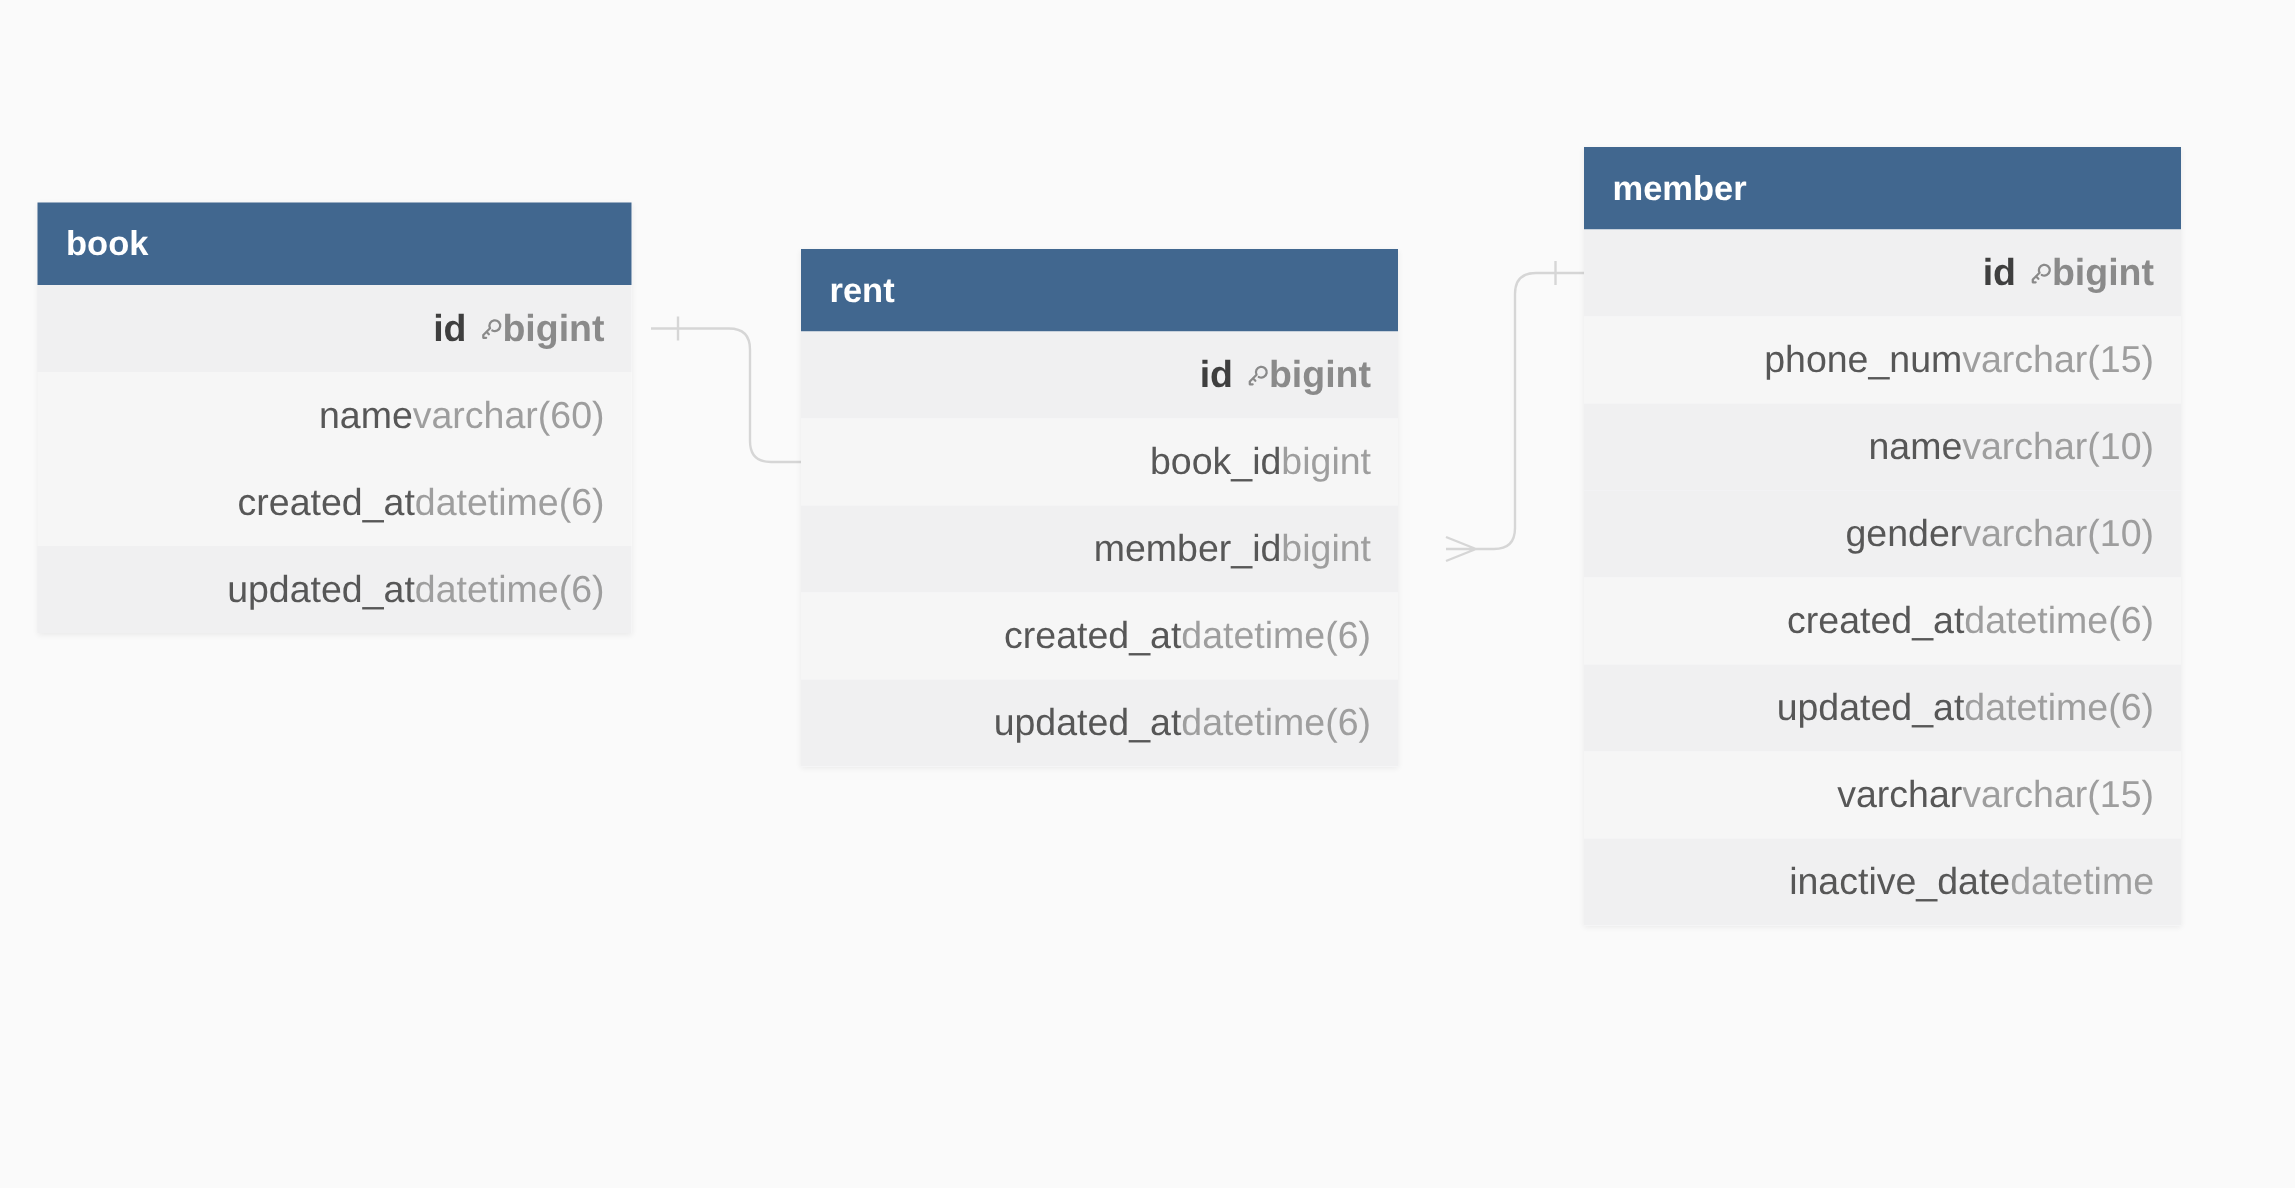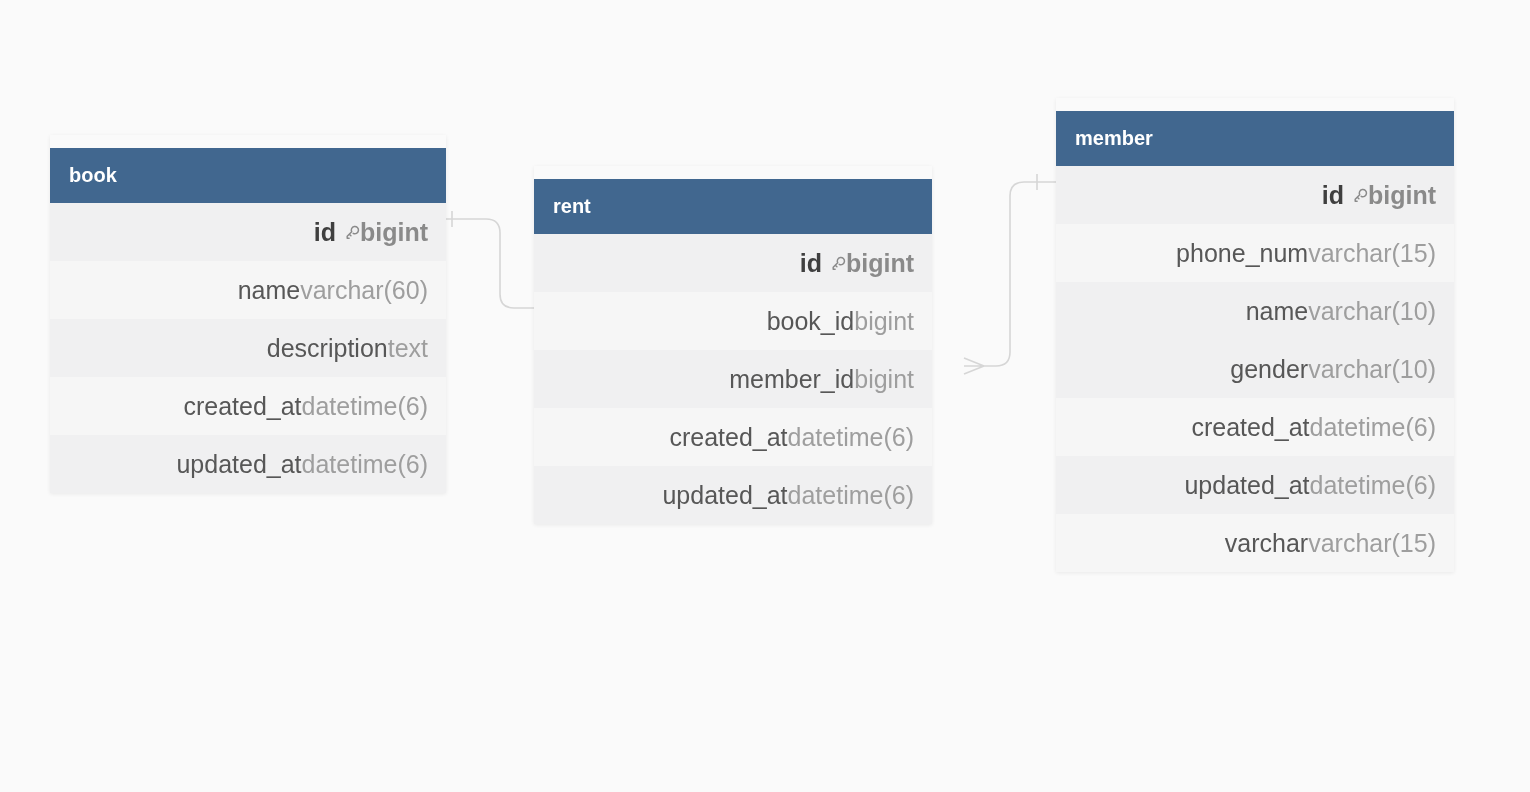--- a/index.html
+++ b/index.html
@@ -34,41 +34,40 @@
   .db-table{
     position:absolute;
     box-shadow:0 1px 4px rgba(0,0,0,0.07);
   }
   .table-header{
     height:55px;
     background:var(--header);
     color:#ffffff;
     display:flex;align-items:center;
     padding-left:19px;
-    font-size:20px;font-weight:700;
+    font-size:23px;font-weight:700;
     cursor:move;
-    margin-top:13px;
   }
   .field-row{
     height:58px;
     display:flex;align-items:center;justify-content:flex-end;
     padding:0 18px 0 19px;
     font-size:25px;
   }
   .field-row.odd{background:var(--row-odd);}
   .field-row.even{background:var(--row-even);}
   .field-name{
     color:var(--name-color);
     display:flex;align-items:center;gap:8px;
   }
   .field-type{color:var(--type-color);}
   .field-row.pk .field-name{color:var(--pk-name-color);font-weight:700;}
   .field-row.pk .field-type{color:var(--pk-type-color);font-weight:700;}
   .key-icon{flex:0 0 auto;margin-top:1px;}
-  #table-book{left:50px;top:135px;width:396px;}
+  #table-book{left:25px;top:135px;width:396px;}
   #table-rent{left:534px;top:166px;width:398px;}
   #table-member{left:1056px;top:98px;width:398px;}
 </style>
 </head>
 <body>
 
 <div class="canvas">
 
   <svg class="connectors">
 
@@ -92,24 +91,20 @@
     <div class="table-rows">
         <div class="field-row odd pk">
           <span class="field-name">id<svg class="key-icon" width="16" height="16" viewBox="0 0 16 16">
               <path fill="none" stroke="#8a8a8a" stroke-width="1.5" stroke-linecap="round" stroke-linejoin="round" d="M9.2 8.3 A3.6 3.6 0 1 0 7.7 6.8 L3.2 11.3 L3.2 13.2 L5.1 13.2 M5.3 9.2 L6.9 10.8"></path>
             </svg></span>
           <span class="field-type">bigint</span>
         </div>
         <div class="field-row even">
           <span class="field-name">name</span>
           <span class="field-type">varchar(60)</span>
-        </div>
-        <div class="field-row odd">
-          <span class="field-name">description</span>
-          <span class="field-type">text</span>
         </div>
         <div class="field-row even">
           <span class="field-name">created_at</span>
           <span class="field-type">datetime(6)</span>
         </div>
         <div class="field-row odd">
           <span class="field-name">updated_at</span>
           <span class="field-type">datetime(6)</span>
         </div>
       </div>
@@ -173,16 +168,20 @@
           <span class="field-type">datetime(6)</span>
         </div>
         <div class="field-row odd">
           <span class="field-name">updated_at</span>
           <span class="field-type">datetime(6)</span>
         </div>
         <div class="field-row even">
           <span class="field-name">varchar</span>
           <span class="field-type">varchar(15)</span>
         </div>
+        <div class="field-row odd">
+          <span class="field-name">inactive_date</span>
+          <span class="field-type">datetime</span>
+        </div>
       </div>
   </div>
 
 </div>
 
 </body></html>

